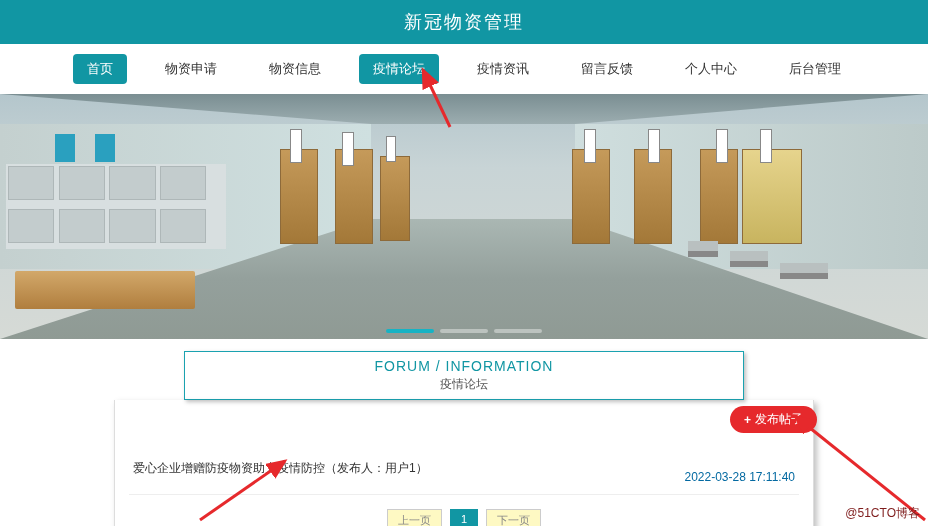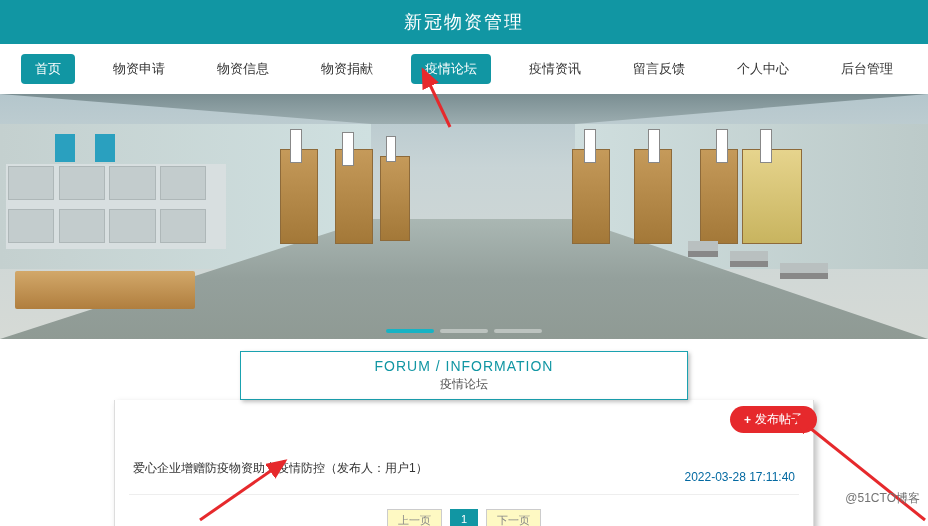--- a/index.html
+++ b/index.html
@@ -27,52 +27,51 @@
   .bench.b1{right:100px;} .bench.b2{right:160px;bottom:72px;width:38px;} .bench.b3{right:210px;bottom:82px;width:30px;}
   .sign{position:absolute;width:12px;height:34px;background:#fff;border:1px solid #888;}
   .sign.s1{left:290px;top:35px;} .sign.s2{left:342px;top:38px;} .sign.s3{left:386px;top:42px;height:26px;width:10px;}
   .sign.s4{right:332px;top:35px;} .sign.s5{right:268px;top:35px;} .sign.s6{right:200px;top:35px;} .sign.s7{right:156px;top:35px;}
   .blue-flag{position:absolute;top:40px;width:20px;height:28px;background:#2aa0bf;}
   .blue-flag.f1{left:55px;} .blue-flag.f2{left:95px;}
   .carousel-dots{position:absolute;bottom:6px;left:50%;transform:translateX(-50%);display:flex;gap:6px;}
   .carousel-dots span{width:48px;height:4px;background:rgba(255,255,255,.4);border-radius:2px;}
   .carousel-dots span.on{background:#16b3c4;}
   
-  .section-title-box { width: 448px; margin: 12px auto 0; border: 1px solid #1aa2b0; box-shadow: 2px 2px 4px rgba(0,0,0,0.25); text-align: center; padding: 6px 0; }
+  .section-title-box { width: 560px; margin: 12px auto 0; border: 1px solid #1aa2b0; box-shadow: 2px 2px 4px rgba(0,0,0,0.25); text-align: center; padding: 6px 0; }
   .st-en { color: #1196a3; font-size: 14px; font-weight: 500; letter-spacing: 1px; }
   .st-cn { color: #555; font-size: 12px; margin-top: 2px; }
   
   .content-wrap { width: 700px; margin: 0 auto; position: relative; box-shadow: 3px 3px 6px rgba(0,0,0,0.25); border: 1px solid #ddd; border-top: none; padding: 10px 14px 14px; }
   .post-btn { position: absolute; right: -4px; top: 6px; background: #e6292c; color: #fff; border-radius: 14px; padding: 5px 14px; font-size: 12px; display: flex; align-items: center; gap: 4px; cursor: pointer; }
   .post-btn .plus { font-weight: bold; }
   
   .list-row { display: flex; justify-content: space-between; align-items: center; border-bottom: 1px solid #eee; padding: 24px 4px 10px; margin-top: 18px; font-size: 12px; color: #333; }
   .list-title { flex: 1; }
   .list-time { color: #0369a1; margin-top: 18px; }
   
   .pager { display: flex; justify-content: center; gap: 8px; margin-top: 14px; font-size: 11px; }
   .pager .pg-btn { border: 1px solid #ccc; padding: 3px 10px; color: #888; background: #fef9c3; cursor: pointer; }
   .pager .pg-num { border: 1px solid #1196a3; background: #1196a3; color: #fff; padding: 3px 10px; cursor: pointer; }
   
   .arrow { position: absolute; pointer-events: none; }
   
-  .watermark { position: absolute; right: 8px; bottom: 19px; font-size: 12px; color: #737373; }
+  .watermark { position: absolute; right: 8px; bottom: 4px; font-size: 12px; color: #7f1d1d; }
 </style>
 </head>
 <body>
 
 <div class="header-bar">
   <span>新冠物资管理</span>
 </div>
 
 <div class="nav-bar">
   <div class="nav-item active">首页</div>
   <div class="nav-item">物资申请</div>
   <div class="nav-item">物资信息</div>
-  <div class="nav-item">物资捐献</div>
   <div class="nav-item active">疫情论坛</div>
   <div class="nav-item">疫情资讯</div>
   <div class="nav-item">留言反馈</div>
   <div class="nav-item">个人中心</div>
   <div class="nav-item">后台管理</div>
 </div>
 
 <div class="hero">
   <div class="corridor">
     <div class="ceiling"></div>

